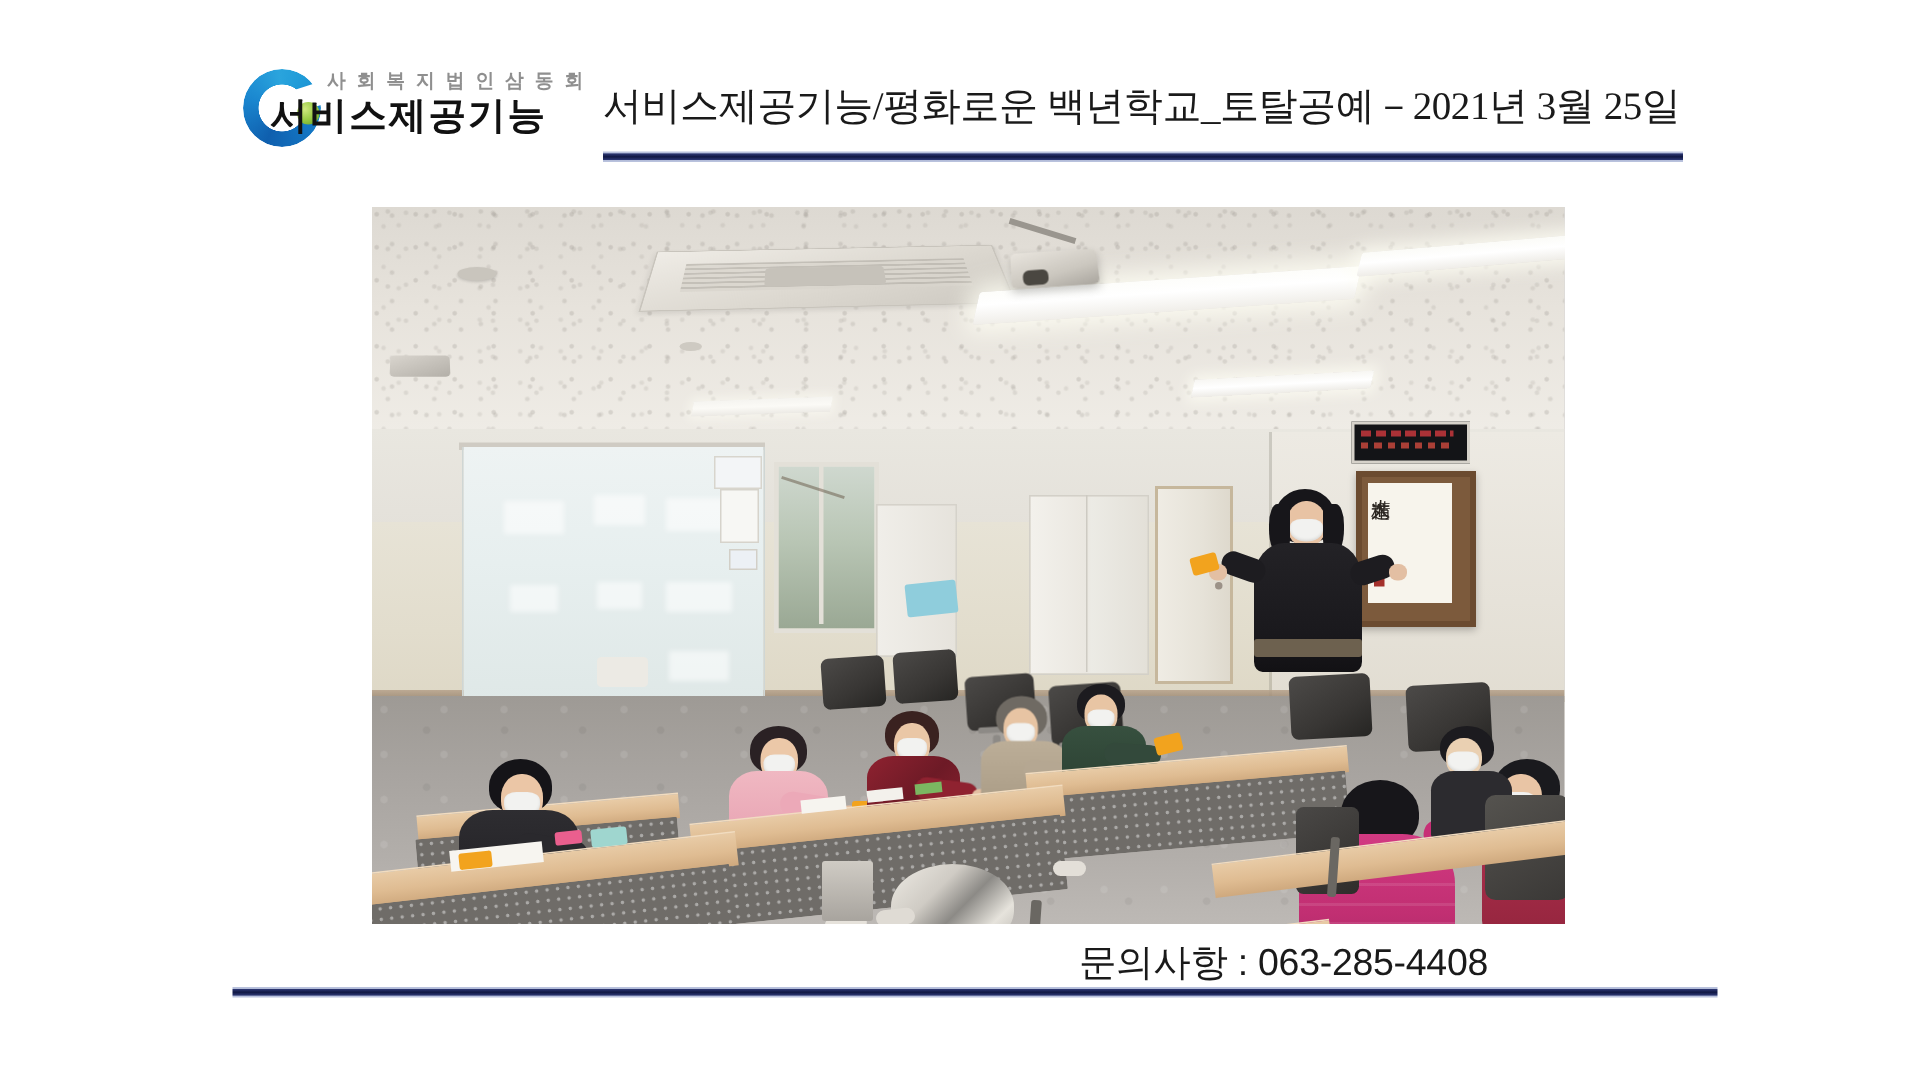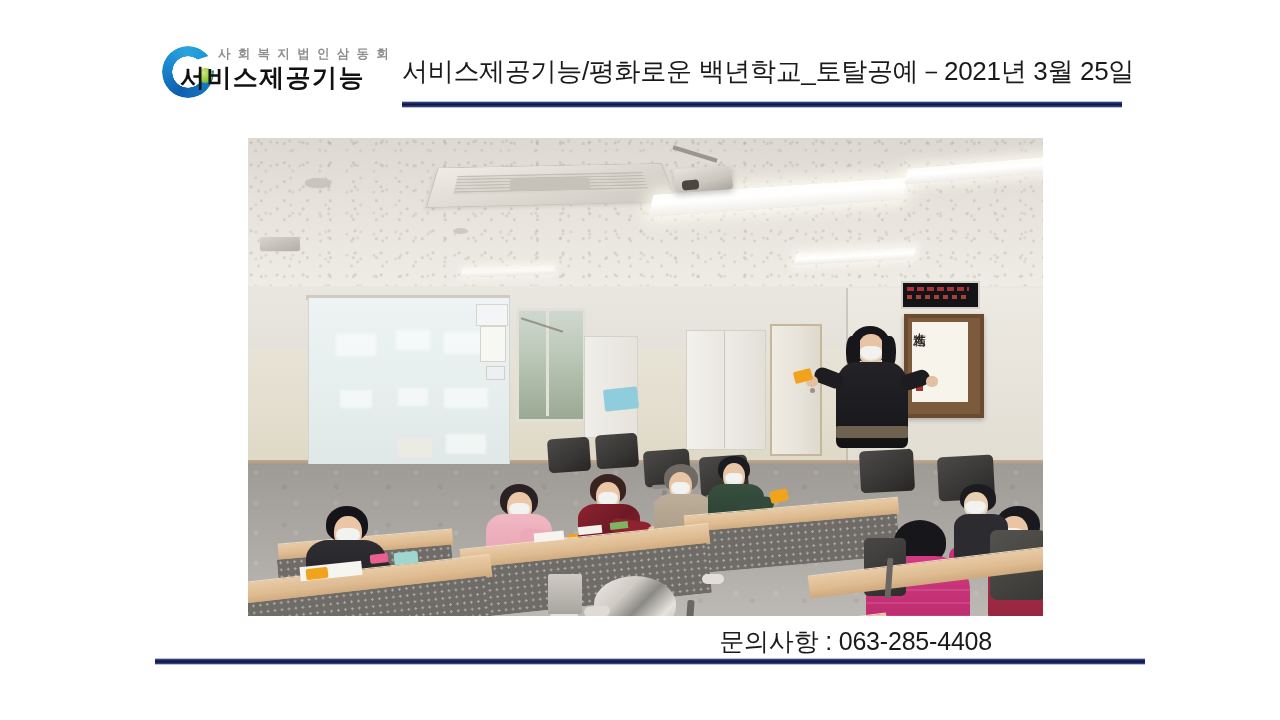--- a/index.html
+++ b/index.html
@@ -92,20 +92,21 @@
     color: #111111;
     letter-spacing: 1.4px;
     line-height: 30px;
     white-space: nowrap;
   }
 
   .title-wrap {
     position: absolute;
     left: 402px; top: 52px;
     width: 724px;
+    font-family: Liberation Serif, serif;
   }
   .title-text {
     font-size: 26px;
     color: #1a1a1a;
     line-height: 38px;
     white-space: nowrap;
     letter-spacing: -0.3px;
     font-weight: normal;
   }
   .title-rule {

